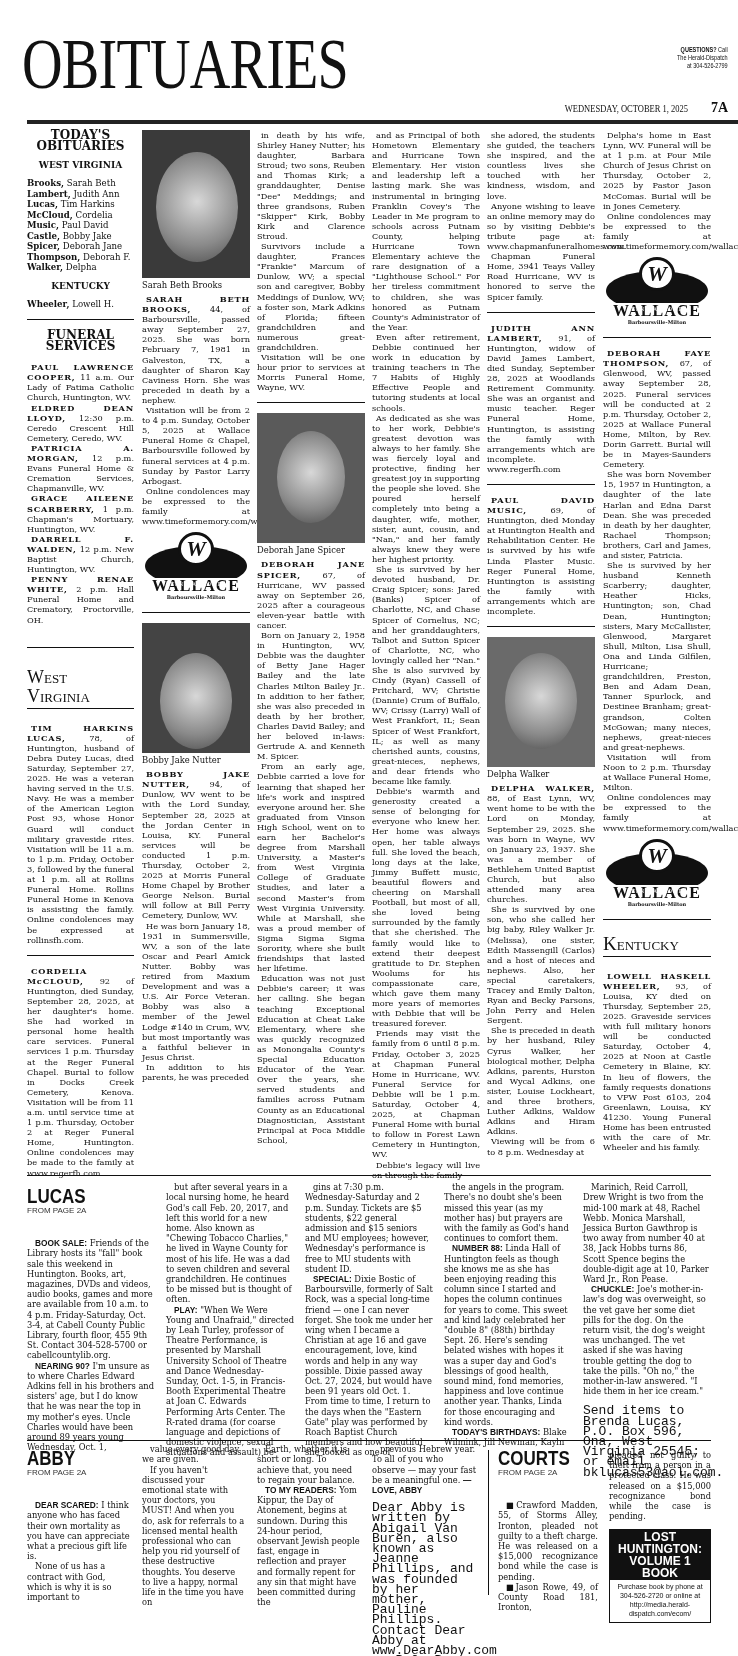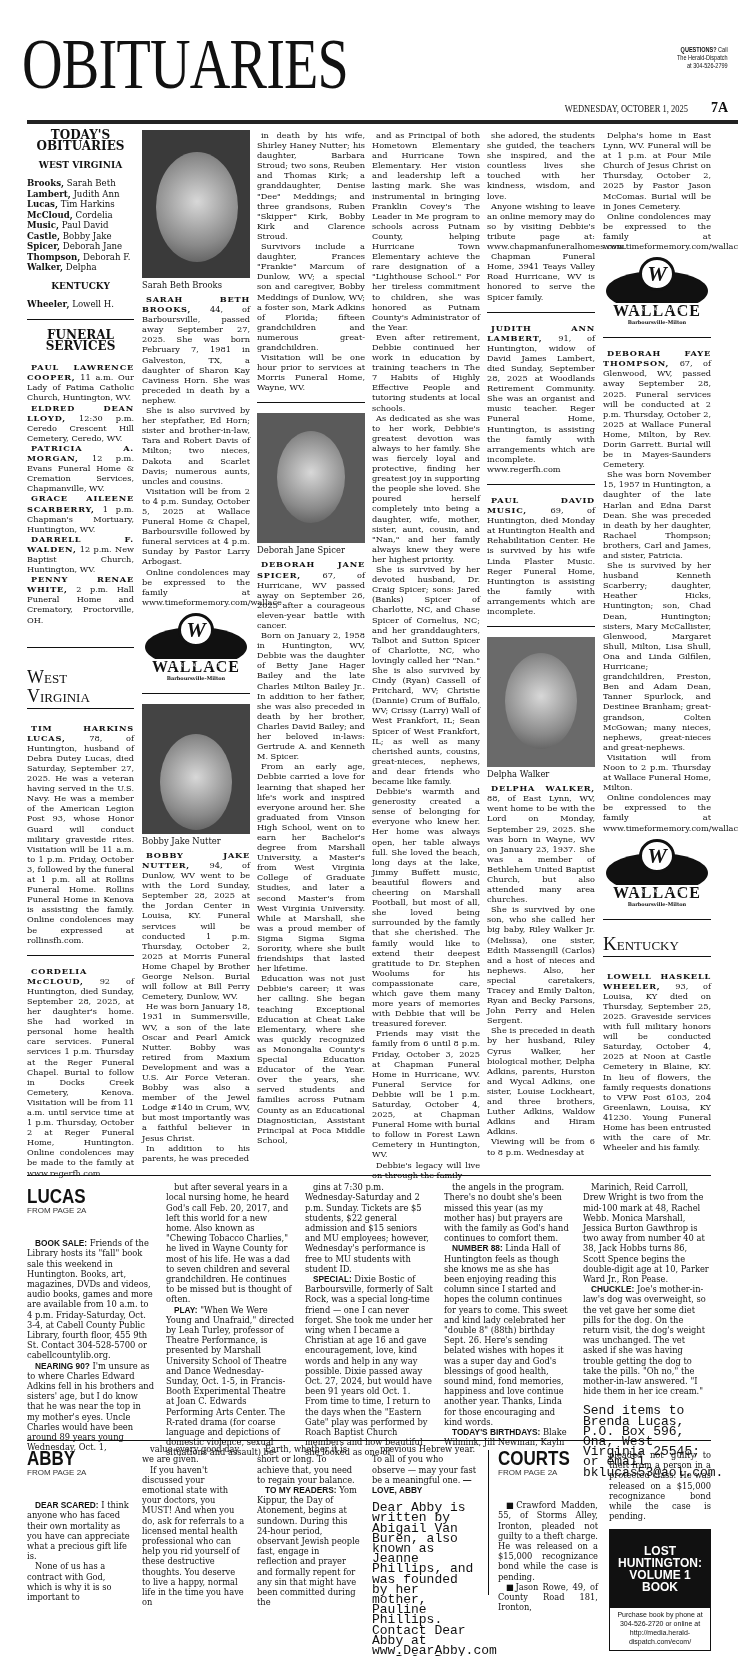--- a/index.html
+++ b/index.html
@@ -29,21 +29,21 @@
 .logo .fh{position:absolute;left:0;right:0;top:47px;color:#fff;text-align:center;font-size:5px;letter-spacing:.5px}
 .logo .loc{position:absolute;left:0;right:0;top:60px;text-align:center;font-size:5px;font-weight:bold}
 .hr-full{position:absolute;height:1px;background:#111}
 .bsec{position:absolute;font-size:8.3px;line-height:10.2px}
 .bsec .hd{font-family:"Liberation Sans",sans-serif;font-weight:bold;font-size:20px;line-height:20px;transform:scaleX(.85);transform-origin:left}
 .bsec .fp{font-family:"Liberation Sans",sans-serif;font-size:8px;color:#333;margin-bottom:22px}
 .bsec p{text-indent:8px}
 .kw{font-family:"Liberation Sans",sans-serif;font-weight:bold}
 .sans{font-family:Liberation Mono, monospace;font-size:13px;line-height:10.2px}
 .promo{border:1px solid #111;margin-top:8px}
-.promo .ph{background:#111;color:#fff;font-family:"Liberation Sans",sans-serif;font-weight:bold;font-size:12px;line-height:12px;text-align:center;padding:15px 2px}
+.promo .ph{background:#111;color:#fff;font-family:"Liberation Sans",sans-serif;font-weight:bold;font-size:12px;line-height:12px;text-align:center;padding:1px 2px}
 .promo .pb{font-family:"Liberation Sans",sans-serif;font-size:7px;line-height:8.8px;text-align:center;padding:3px}
 .vline{position:absolute;width:1px;background:#111}
 </style>
 </head>
 <body>
 
 <div class="mast">
   <div class="title">OBITUARIES</div>
   <div class="q">
     <div><b>QUESTIONS?</b> <span>Call</span></div>
@@ -94,21 +94,20 @@
     </div>
 </div>
 
 <div class="col" style="left:142px;top:130px;width:108px">
   <div class="photo" style="height:148px;background:#3a3a3a">
       <div class="face" style="left:14px;top:22px;width:82px;height:110px"></div>
     </div>
   <div class="cap">Sarah Beth Brooks</div>
   <div id="ob-brooks">
       <p><span class="nm">SARAH BETH BROOKS,</span> 44, of Barboursville, passed away September 27, 2025. She was born February 7, 1981 in Galveston, TX, a daughter of Sharon Kay Caviness Horn. She was preceded in death by a nephew.</p>
-      <p>She is also survived by her stepfather, Ed Horn; sister and brother-in-law, Tara and Robert Davis of Milton; two nieces, Dakota and Scarlet Davis; numerous aunts, uncles and cousins.</p>
       <p>Visitation will be from 2 to 4 p.m. Sunday, October 5, 2025 at Wallace Funeral Home &amp; Chapel, Barboursville followed by funeral services at 4 p.m. Sunday by Pastor Larry Arbogast.</p>
       <p>Online condolences may be expressed to the family at www.timeformemory.com/wallace.</p>
     </div>
   <div class="logo">
       <div class="ov"></div>
       <div class="w">W</div>
       <div class="wn">WALLACE</div>
       <div class="fh">FUNERAL HOME</div>
       <div class="loc">Barboursville-Milton</div>
     </div>

